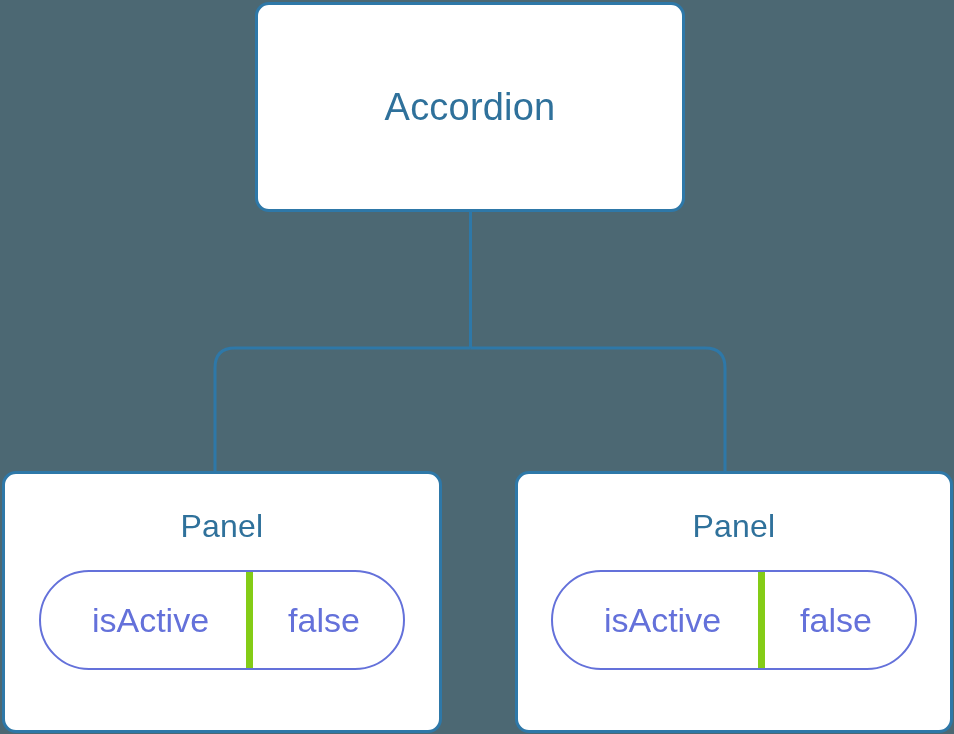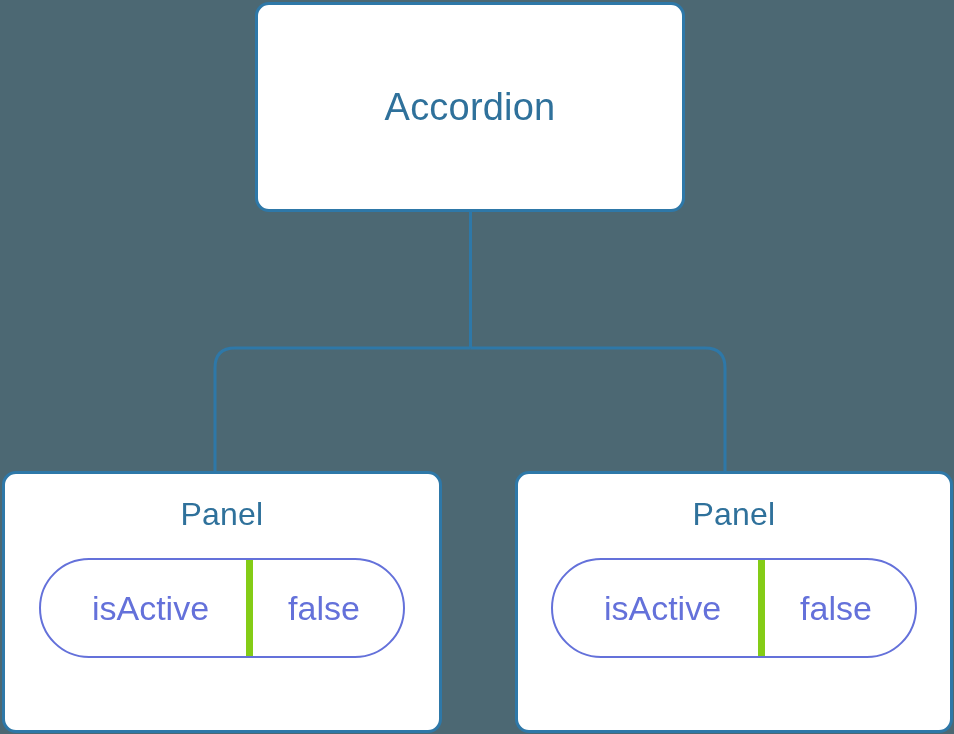--- a/index.html
+++ b/index.html
@@ -45,21 +45,21 @@
     left: 255px;
     top: 2px;
     width: 430px;
     height: 210px;
     justify-content: center;
     text-align: center;
   }
   .node-child {
     top: 471px;
     height: 262px;
-    padding-top: 24px;
+    padding-top: 36px;
     justify-content: flex-start;
   }
   .node-child-left {
     left: 2px;
     width: 440px;
   }
   .node-child-right {
     left: 515px;
     width: 438px;
   }

